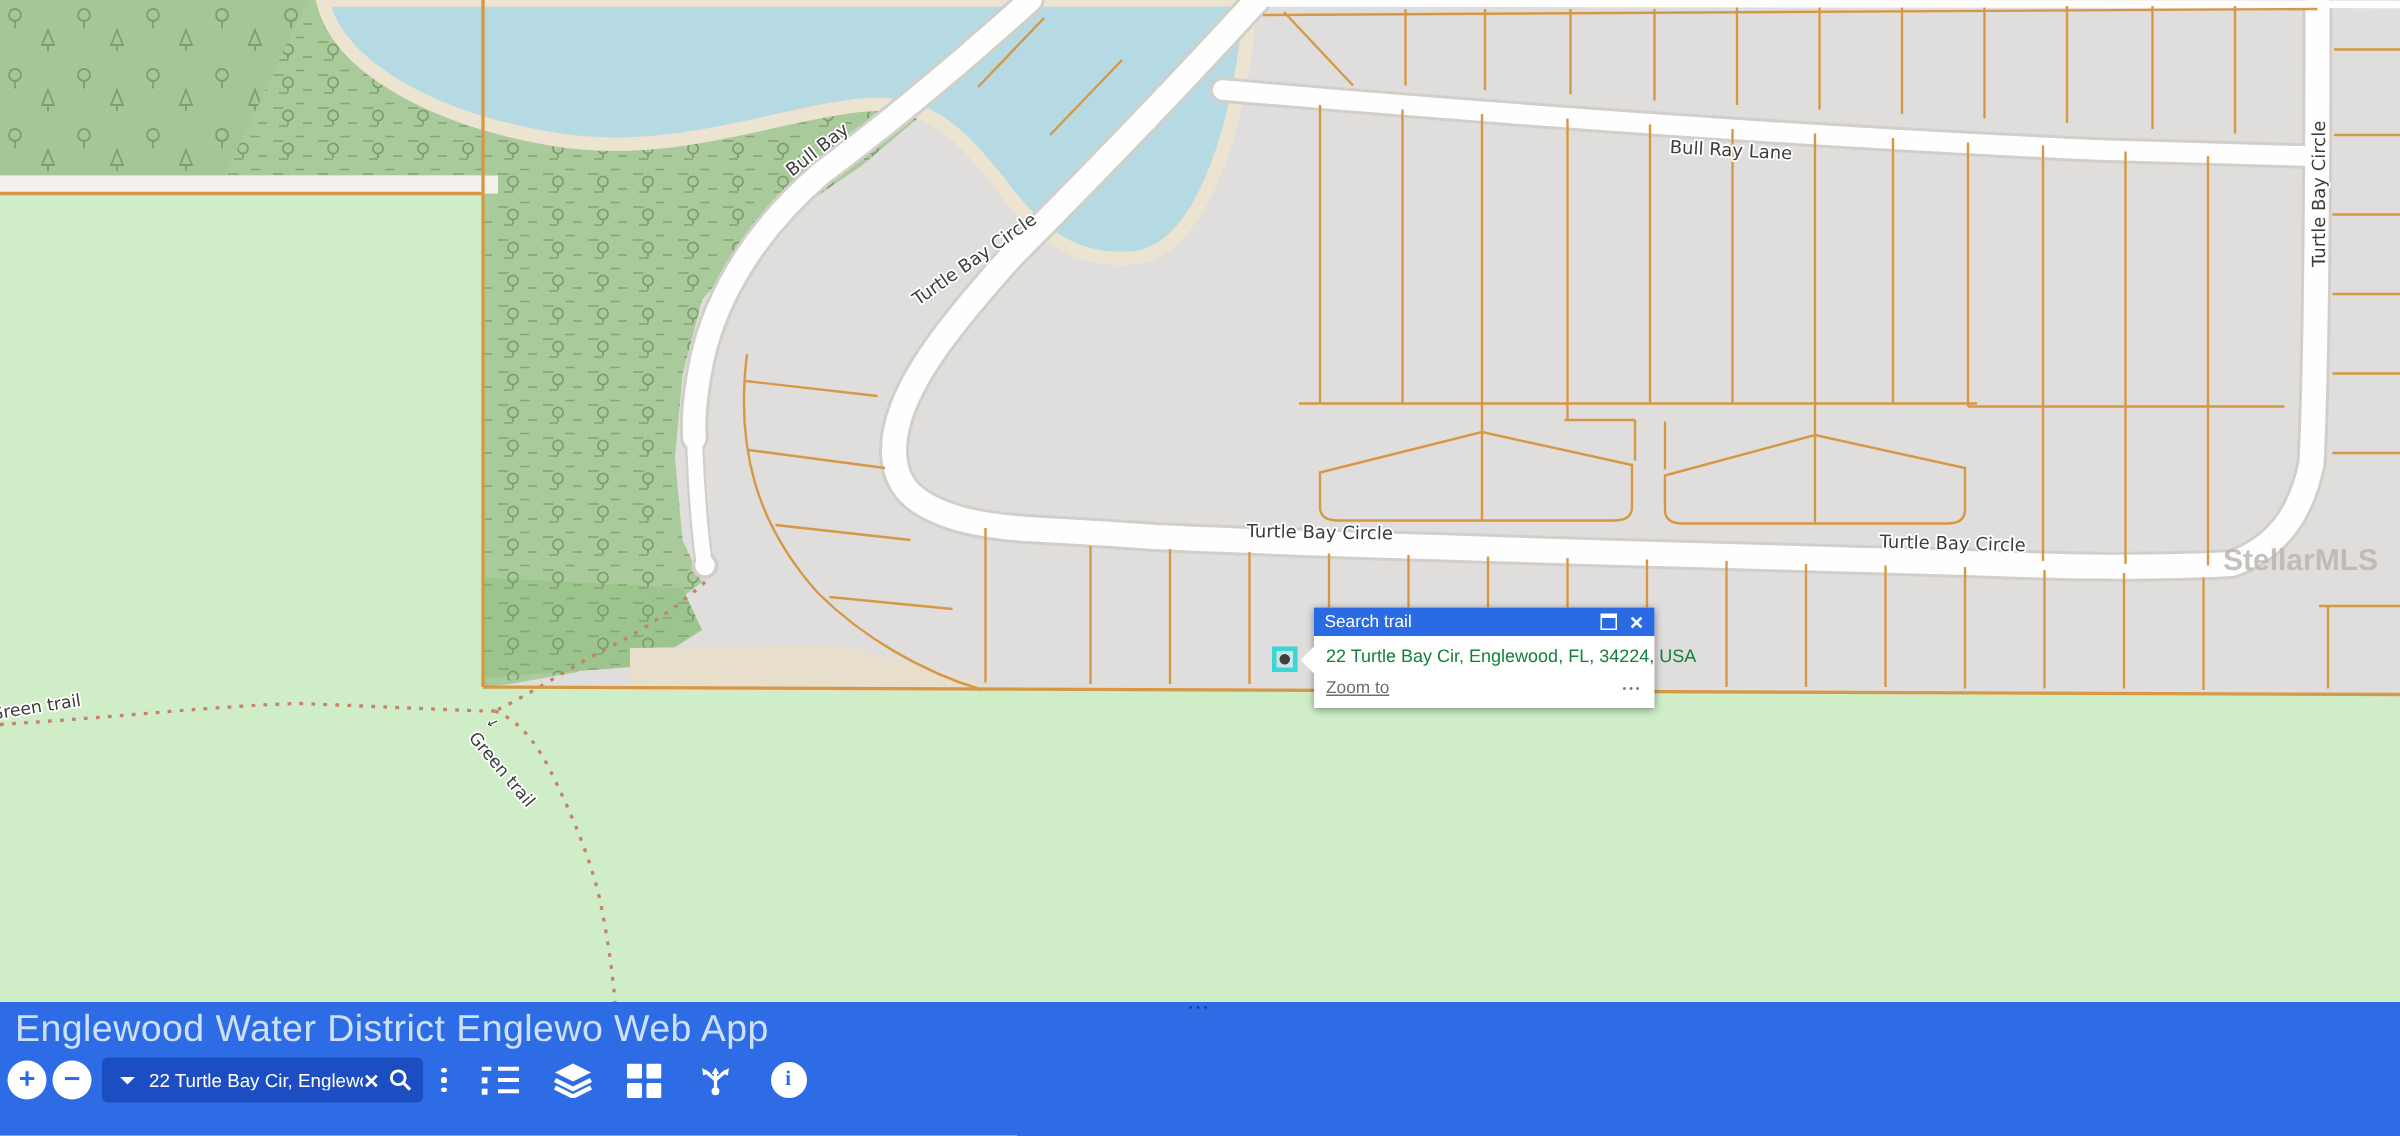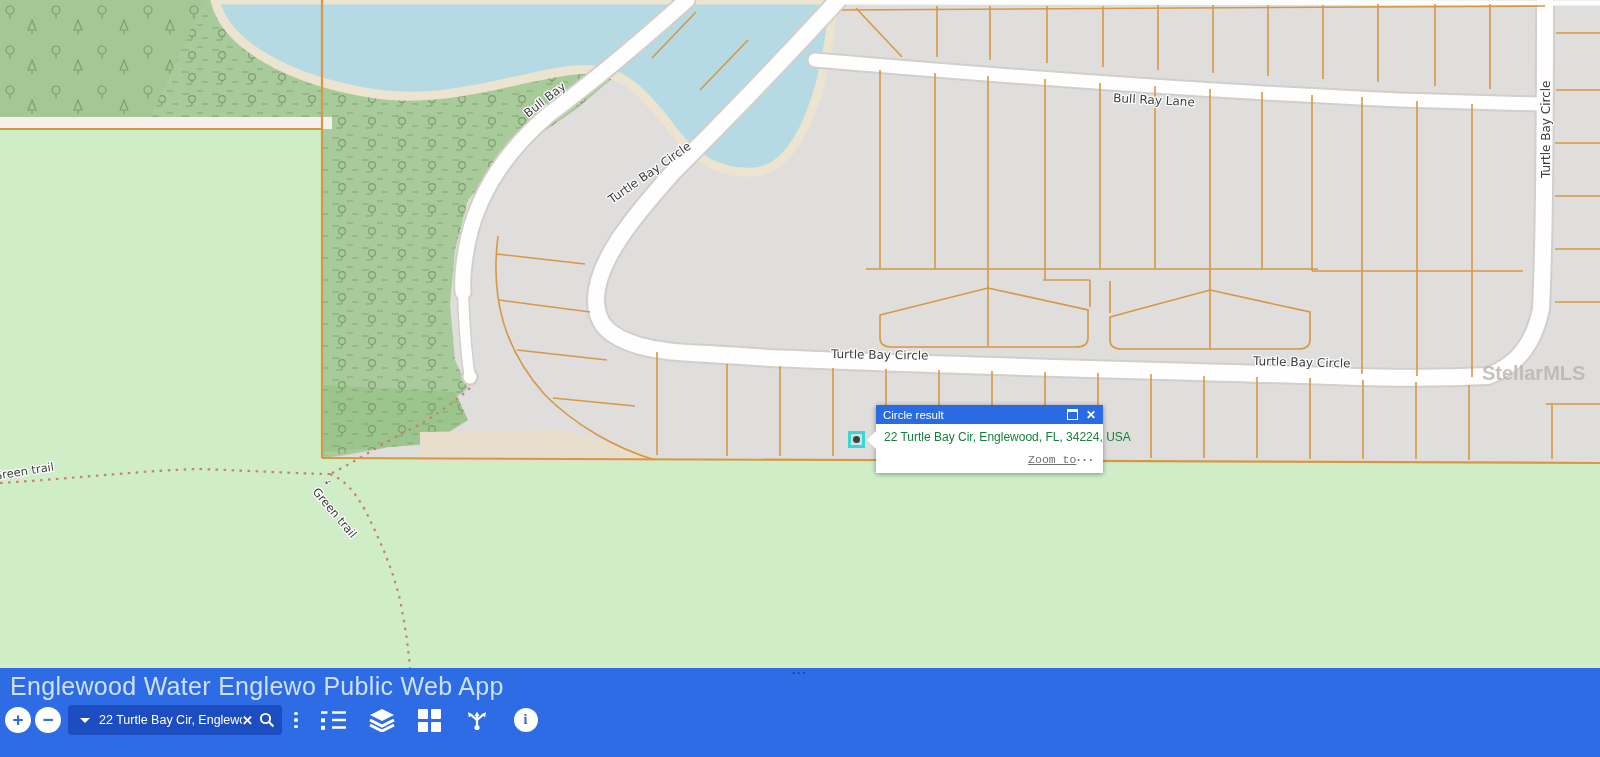--- a/index.html
+++ b/index.html
@@ -12,22 +12,22 @@
          box-shadow:0 1px 5px rgba(0,0,0,.4);font-size:12px;z-index:30;}
   .popup-pointer{position:absolute;left:-9px;top:26px;width:0;height:0;
          border:9px solid transparent;border-right-color:#fff;border-left-width:0;}
   .popup-header{background:#2a6be4;color:#fff;height:19px;display:flex;
          align-items:center;padding:0 7px;font-size:11.5px;}
   .popup-title{flex:1;}
   .max-icon{width:9px;height:7px;border:1.5px solid #fff;border-top-width:3px;
          margin-right:8px;cursor:pointer;}
   .close-icon{font-size:12px;font-weight:bold;cursor:pointer;line-height:1;}
   .popup-body{padding:6px 8px 5px;color:#15803d;white-space:nowrap;font-size:12px;}
-  .popup-footer{display:flex;justify-content:flex-end;align-items:center;
-         padding:4px 8px 7px;font-family:Liberation Mono, monospace;}
+  .popup-footer{display:flex;justify-content:space-between;align-items:center;
+         padding:4px 8px 7px;}
   .zoom-to{color:#6e6e6e;font-size:11.5px;text-decoration:underline;cursor:pointer;}
   .popup-dots{color:#6e6e6e;font-size:7px;letter-spacing:2px;cursor:pointer;}
 
   
   .marker{position:absolute;left:848px;top:431px;width:17px;height:17px;
           box-sizing:border-box;border:3px solid #3bd6d6;
           background:rgba(170,238,238,.45);z-index:25;}
   .marker-dot{position:absolute;left:50%;top:50%;width:7px;height:7px;margin:-3.5px 0 0 -3.5px;
           border-radius:50%;background:#3f3f3f;}
 
@@ -228,34 +228,34 @@
   <text x="1482" y="380" font-family="Liberation Sans, sans-serif" font-size="20" font-weight="bold" fill="#b8b4ae" opacity="0.8">StellarMLS</text>
 </svg>
 
 <div class="marker">
   <div class="marker-dot"></div>
 </div>
 
 <div class="popup">
   <div class="popup-pointer"></div>
   <div class="popup-header">
-    <span class="popup-title">Circle result</span>
+    <span class="popup-title">Search trail</span>
     <span class="max-icon"></span>
     <span class="close-icon">✕</span>
   </div>
   <div class="popup-body">22 Turtle Bay Cir, Englewood, FL, 34224, USA</div>
   <div class="popup-footer">
     <span class="zoom-to">Zoom to</span>
     <span class="popup-dots">•••</span>
   </div>
 </div>
 
 <div class="bar">
   <div class="bar-handle">•••</div>
-  <div class="bar-title">Englewood Water Englewo Public Web App</div>
+  <div class="bar-title">Englewood Water District Englewo Web App</div>
 
   <div class="toolbar">
     <button class="circle-btn">+</button>
     <button class="circle-btn">−</button>
 
     <div class="searchbox">
       <span class="caret"></span>
       <input class="search-input" value="22 Turtle Bay Cir, Englewo" style="">
       <span class="clear-x">✕</span>
       <svg width="16" height="16" viewBox="0 0 16 16">

